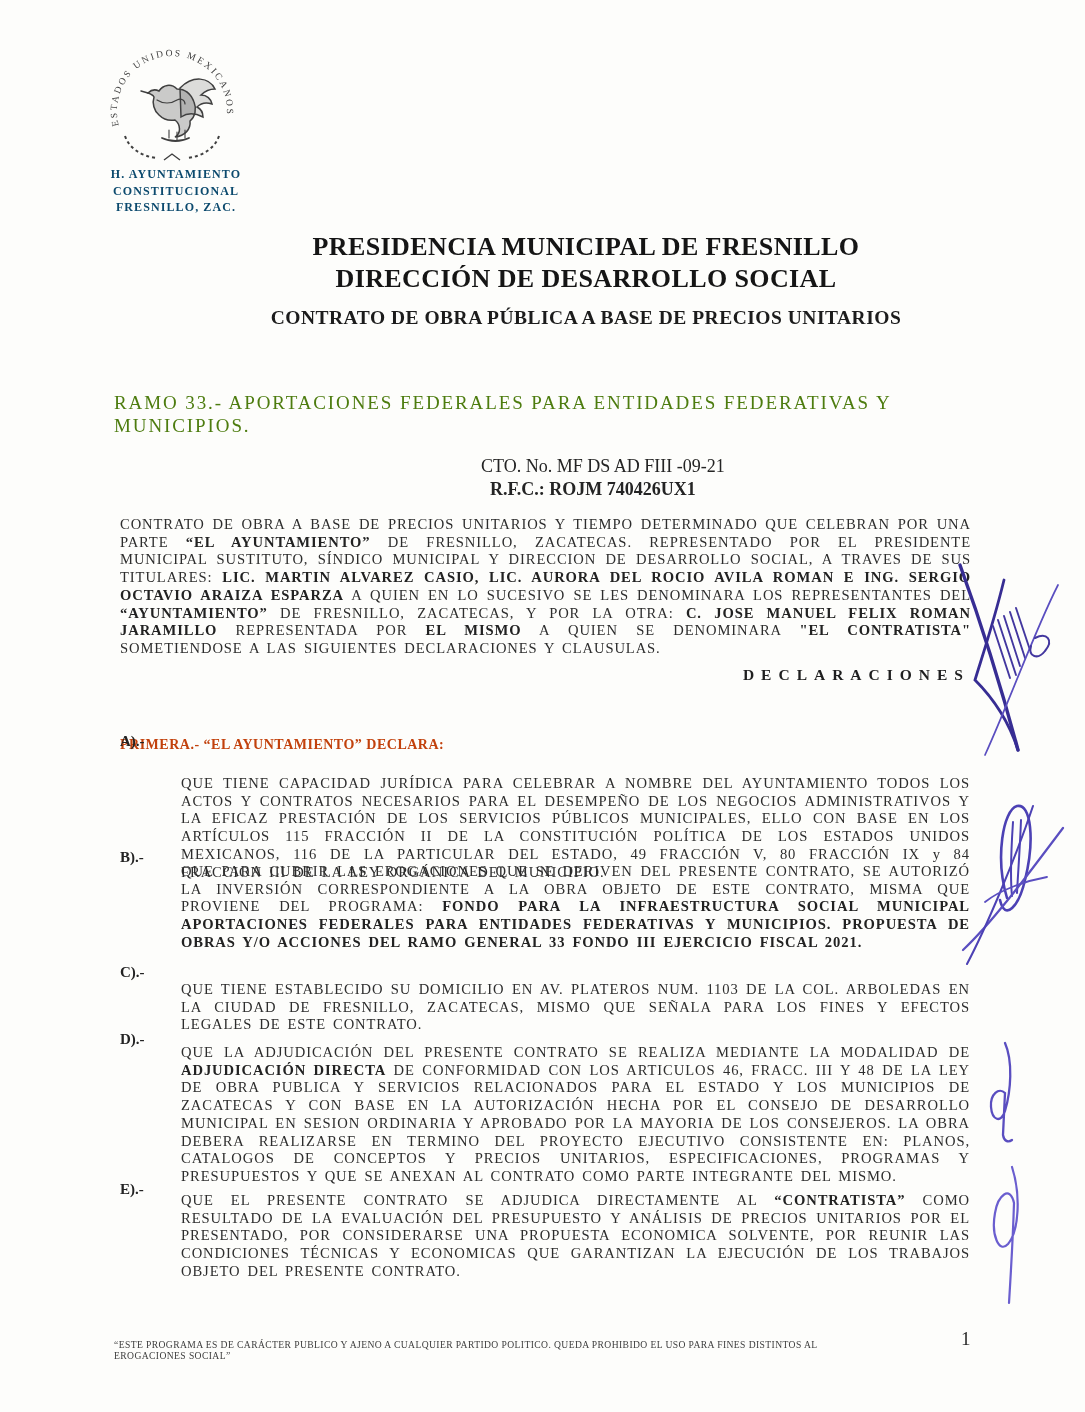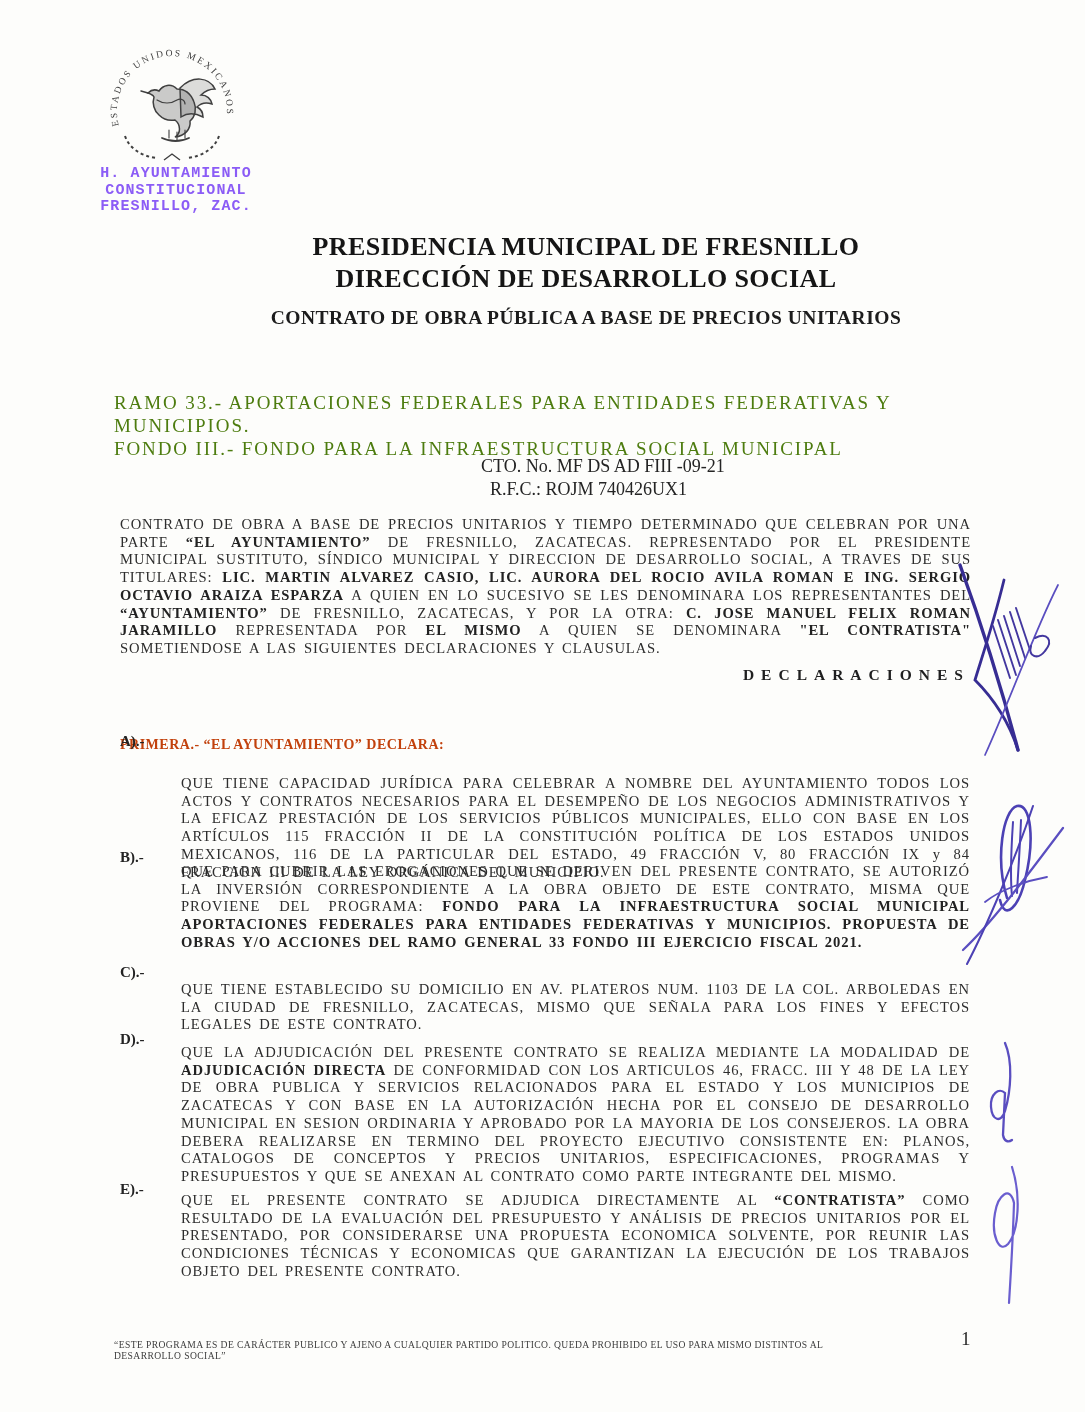--- a/index.html
+++ b/index.html
@@ -6,35 +6,35 @@
   body { background:#9a9a9a; font-family:"Liberation Serif", serif; }
   .page {
     position:relative; width:1085px; height:1412px; margin:0 auto;
     background:#fdfdfb; color:#2e2e2e; overflow:hidden;
   }
 
   
   .seal-svg { position:absolute; left:96px; top:46px; width:152px; height:122px; }
   .org-block {
     position:absolute; left:94px; top:166px; width:164px;
-    font-family:Liberation Mono, monospace; font-size:15px; font-weight:bold;
-    color:#8b5cf6; letter-spacing:1.1px; line-height:16.5px; text-align:center;
+    font-family:Liberation Serif, serif; font-size:12px; font-weight:bold;
+    color:#0c4a6e; letter-spacing:1.1px; line-height:16.5px; text-align:center;
   }
 
   
   .title-block { position:absolute; left:130px; top:231px; width:912px; text-align:center; color:#151515; }
   .title-line { font-size:26px; font-weight:bold; line-height:32px; letter-spacing:0.4px;text-align:center; }
   .subtitle   { margin-top:12px; font-size:19.5px; font-weight:bold; letter-spacing:0.5px; color:#1c1c1c; }
 
   
   .program-block { position:absolute; left:114px; top:391px; width:866px; font-size:19px; line-height:23px; letter-spacing:1.9px; color:#4d7c0f; }
 
   
   .ids-block { position:absolute; left:481px; top:455px; font-size:18px; line-height:22.5px; color:#242424; }
-  .ids-line2 { padding-left:9px; }
+  .ids-line2 { padding-left:9px;font-weight:bold; }
 
   
   .para {
     position:absolute; font-size:14.6px; line-height:17.7px;
     letter-spacing:0.9px; word-spacing:2.5px; text-align:justify; color:#2d2d2d;
   }
   .para .bold, b { font-weight:bold; color:#222; }
   #intro-para { left:120px; top:516px; width:851px; }
 
   .section-heading {
@@ -102,21 +102,20 @@
   </div>
 
   <div class="title-block">
     <div class="title-line">PRESIDENCIA MUNICIPAL DE FRESNILLO</div>
     <div class="title-line">DIRECCIÓN DE DESARROLLO SOCIAL</div>
     <div class="subtitle">CONTRATO DE OBRA PÚBLICA A BASE DE PRECIOS UNITARIOS</div>
   </div>
 
   <div class="program-block">
     <div><span class="bold">RAMO 33.-</span><span> APORTACIONES FEDERALES PARA ENTIDADES FEDERATIVAS Y MUNICIPIOS.</span></div>
-    <div><span class="bold">FONDO III.-</span><span> FONDO PARA LA INFRAESTRUCTURA SOCIAL MUNICIPAL</span></div>
   </div>
 
   <div class="ids-block">
     <div><span>CTO. No. </span><span class="bold">MF DS AD FIII -09-21</span></div>
     <div class="ids-line2"><span>R.F.C.: </span><span class="bold">ROJM 740426UX1</span></div>
   </div>
 
   <div id="intro-para" class="para"><span>CONTRATO DE OBRA A BASE DE PRECIOS UNITARIOS Y TIEMPO  DETERMINADO  QUE CELEBRAN  POR  UNA PARTE </span><span class="bold">“EL AYUNTAMIENTO”</span><span>  DE FRESNILLO, ZACATECAS. REPRESENTADO POR EL PRESIDENTE MUNICIPAL SUSTITUTO,  SÍNDICO MUNICIPAL Y DIRECCION DE DESARROLLO SOCIAL, A TRAVES DE SUS TITULARES: </span><span class="bold">LIC. MARTIN ALVAREZ CASIO,  LIC. AURORA DEL ROCIO AVILA ROMAN E ING. SERGIO OCTAVIO ARAIZA ESPARZA</span><span>  A QUIEN EN LO SUCESIVO  SE  LES DENOMINARA   LOS   REPRESENTANTES  DEL  </span><span class="bold">“AYUNTAMIENTO”</span><span> DE FRESNILLO, ZACATECAS, Y POR LA OTRA: </span><span class="bold">C. JOSE MANUEL FELIX ROMAN JARAMILLO</span><span> REPRESENTADA POR </span><span class="bold">EL MISMO</span><span> A  QUIEN  SE  DENOMINARA  </span><span class="bold">"EL CONTRATISTA"</span><span> SOMETIENDOSE  A  LAS   SIGUIENTES DECLARACIONES Y CLAUSULAS.</span></div>
 
   <div class="section-heading">DECLARACIONES</div>
@@ -130,21 +129,21 @@
 
   <div id="clause-c-label" class="clause-label">C).-</div>
   <div id="clause-c-para" class="para clause-para"><span>QUE TIENE  ESTABLECIDO SU DOMICILIO EN  AV. PLATEROS NUM. 1103 DE LA COL. ARBOLEDAS EN LA CIUDAD DE FRESNILLO, ZACATECAS, MISMO QUE SEÑALA PARA LOS FINES  Y  EFECTOS LEGALES DE  ESTE CONTRATO.</span></div>
 
   <div id="clause-d-label" class="clause-label">D).-</div>
   <div id="clause-d-para" class="para clause-para"><span>QUE  LA  ADJUDICACIÓN  DEL  PRESENTE  CONTRATO  SE  REALIZA  MEDIANTE  LA  MODALIDAD  DE  </span><span class="bold">ADJUDICACIÓN DIRECTA</span><span> DE CONFORMIDAD CON LOS ARTICULOS 46, FRACC. III Y 48 DE LA LEY DE OBRA PUBLICA Y SERVICIOS RELACIONADOS  PARA EL ESTADO Y LOS MUNICIPIOS DE ZACATECAS  Y CON  BASE EN LA AUTORIZACIÓN  HECHA POR  EL  CONSEJO  DE  DESARROLLO  MUNICIPAL  EN  SESION  ORDINARIA  Y  APROBADO  POR  LA  MAYORIA  DE  LOS CONSEJEROS. LA OBRA DEBERA REALIZARSE EN TERMINO DEL PROYECTO EJECUTIVO CONSISTENTE EN: PLANOS, CATALOGOS DE CONCEPTOS Y PRECIOS UNITARIOS, ESPECIFICACIONES, PROGRAMAS Y PRESUPUESTOS Y QUE SE ANEXAN AL CONTRATO COMO PARTE INTEGRANTE DEL MISMO.</span></div>
 
   <div id="clause-e-label" class="clause-label">E).-</div>
   <div id="clause-e-para" class="para clause-para"><span>QUE  EL  PRESENTE  CONTRATO  SE  ADJUDICA  DIRECTAMENTE  AL  </span><span class="bold">“CONTRATISTA”</span><span> COMO  RESULTADO  DE  LA EVALUACIÓN DEL PRESUPUESTO Y ANÁLISIS DE PRECIOS UNITARIOS POR EL PRESENTADO, POR CONSIDERARSE UNA  PROPUESTA  ECONOMICA  SOLVENTE,  POR  REUNIR  LAS  CONDICIONES  TÉCNICAS  Y  ECONOMICAS  QUE GARANTIZAN LA EJECUCIÓN DE LOS TRABAJOS OBJETO DEL PRESENTE CONTRATO.</span></div>
 
-  <div class="footer-text">“ESTE PROGRAMA ES DE CARÁCTER PUBLICO Y AJENO A CUALQUIER PARTIDO POLITICO. QUEDA PROHIBIDO EL USO PARA MISMO DISTINTOS AL DESARROLLO SOCIAL”</div>
+  <div class="footer-text">“ESTE PROGRAMA ES DE CARÁCTER PUBLICO Y AJENO A CUALQUIER PARTIDO POLITICO. QUEDA PROHIBIDO EL USO PARA FINES DISTINTOS AL EROGACIONES SOCIAL”</div>
   <div class="page-number">1</div>
 
   <svg id="ink-1" class="ink" width="130" height="220" viewBox="0 0 130 220">
     <g fill="none" stroke-linecap="round">
       <path d="M20,15 C40,70 62,140 78,200" stroke="#372d93" stroke-width="3.4"></path>
       <path d="M64,30 C53,75 41,110 35,130 C55,150 70,175 78,200" stroke="#372d93" stroke-width="2.8"></path>
       <path d="M58,70 l18,55 M64,66 l16,50 M70,62 l15,46 M76,58 l14,42 M53,76 l17,52" stroke="#43379f" stroke-width="1.9"></path>
       <path d="M118,35 C95,80 70,150 45,205" stroke="#5a4ec0" stroke-width="1.7"></path>
       <path d="M95,88 c12,-6 19,2 10,13 c-7,9 -17,6 -14,-5" stroke="#43379f" stroke-width="2"></path>
     </g>

